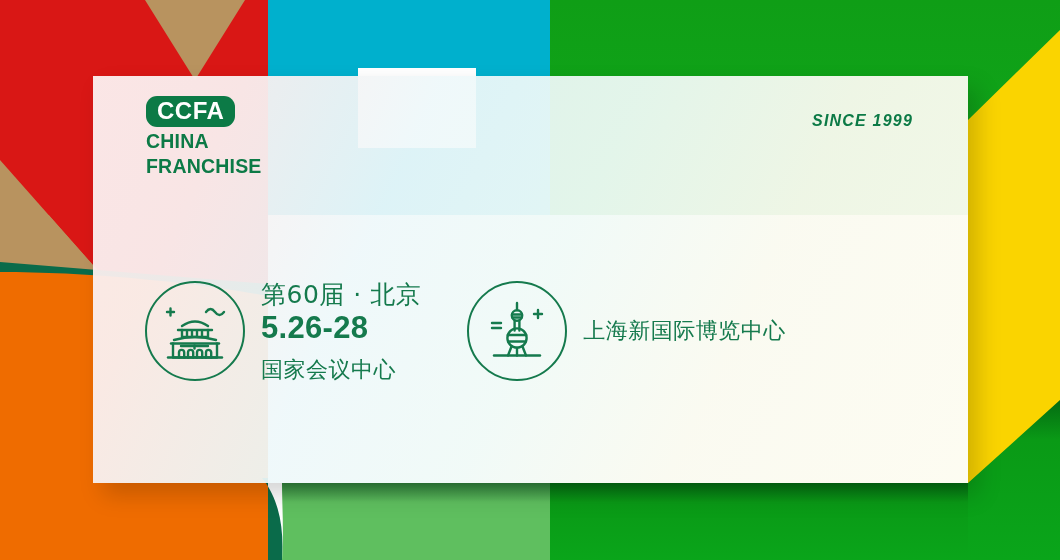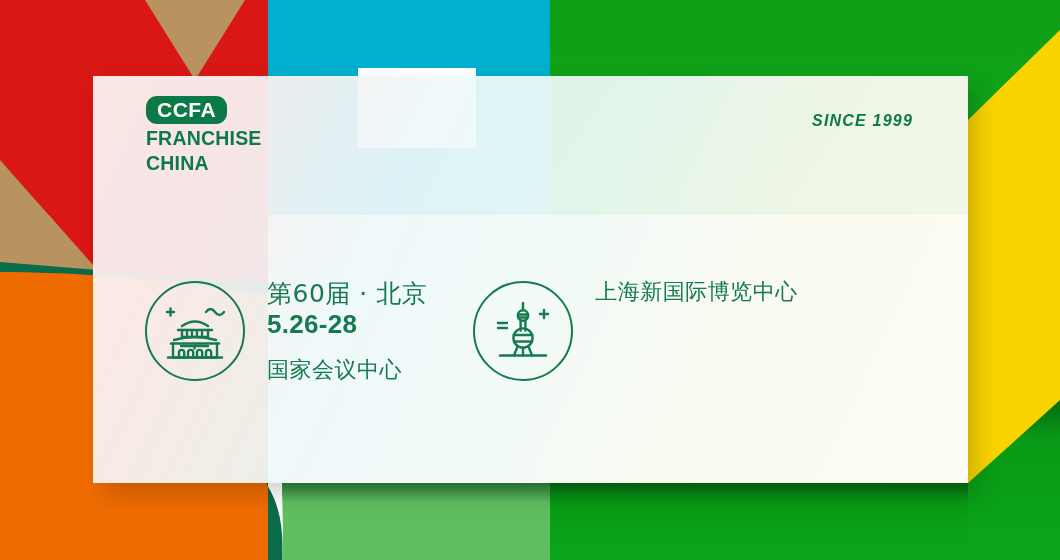--- a/index.html
+++ b/index.html
@@ -27,21 +27,21 @@
         rgba(253,252,241,0.96) 100%);
     box-shadow:10px 12px 22px rgba(0,0,0,0.17);
   }
   #card-inner{position:relative;width:100%;height:100%;}
 
   
   #logo{position:absolute;left:53px;top:20px;}
   .ccfa-pill{
     display:inline-block;
     background:#0c7a46;color:#fff;
-    font-weight:bold;font-size:21px;letter-spacing:.5px;
+    font-weight:bold;font-size:24px;letter-spacing:.5px;
     padding:3px 11px 4px;border-radius:11px;line-height:1;
   }
   .logo-line{
     color:#0c7a46;font-weight:bold;font-size:19.5px;
     letter-spacing:.2px;line-height:1.08;margin-top:4px;
   }
 
   
   #since{
     position:absolute;right:55px;top:36px;
@@ -57,32 +57,32 @@
     font-weight:bold;
     font-size:78px;
     letter-spacing:1px;
     line-height:1;
     white-space:nowrap;
     font-family:"DejaVu Sans","Liberation Sans",sans-serif;
   }
 
   
   #events{position:absolute;left:52px;top:205px;width:790px;display:flex;gap:46px;}
-  .event{display:flex;align-items:flex-start;gap:22px;}
+  .event{display:flex;align-items:center;gap:16px;}
   .ev-icon{
     width:96px;height:96px;border-radius:50%;
     border:2.4px solid #157a4d;
     display:flex;align-items:center;justify-content:center;
     flex:0 0 auto;
   }
   .ev-icon svg{display:block;}
   .ev-text{color:#157a4d;line-height:1.0;}
   .ev-title{font-size:25px;font-weight:500;letter-spacing:.5px;margin-bottom:5px;
     font-family:"DejaVu Sans","Liberation Sans",sans-serif;}
-  .ev-date{font-size:26px;font-weight:bold;letter-spacing:.3px;margin-bottom:22px;}
+  .ev-date{font-size:31px;font-weight:bold;letter-spacing:.3px;margin-bottom:16px;}
   .ev-venue{font-size:22px;font-weight:400;letter-spacing:.5px;
     font-family:"DejaVu Sans","Liberation Sans",sans-serif;}
 </style>
 </head>
 <body>
 
 <div id="stage">
 
   <div id="bg">
     <svg viewBox="0 0 1060 560" xmlns="http://www.w3.org/2000/svg">
@@ -134,22 +134,22 @@
 
       <rect x="550" y="483" width="418" height="77" fill="url(#gBotGreen)"></rect>
     </svg>
   </div>
 
   <div id="card">
     <div id="card-inner">
 
       <div id="logo">
         <div class="ccfa-pill">CCFA</div>
+        <div class="logo-line">CHINA</div>
         <div class="logo-line">FRANCHISE</div>
-        <div class="logo-line">CHINA</div>
       </div>
 
       <div id="since">SINCE 1999</div>
 
 
       <div id="events">
 
         <div class="event">
           <div class="ev-icon">
             <svg width="70" height="62" viewBox="0 0 70 62" fill="none" stroke="#157a4d" stroke-width="2.4" stroke-linecap="round" stroke-linejoin="round">

